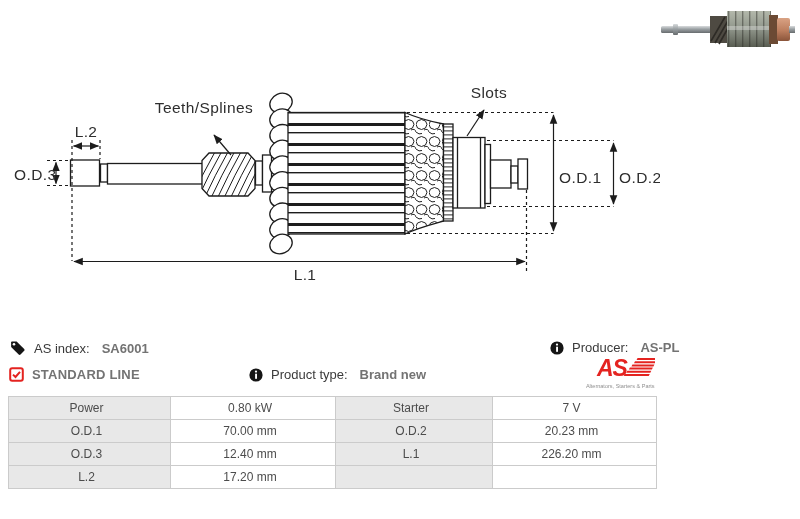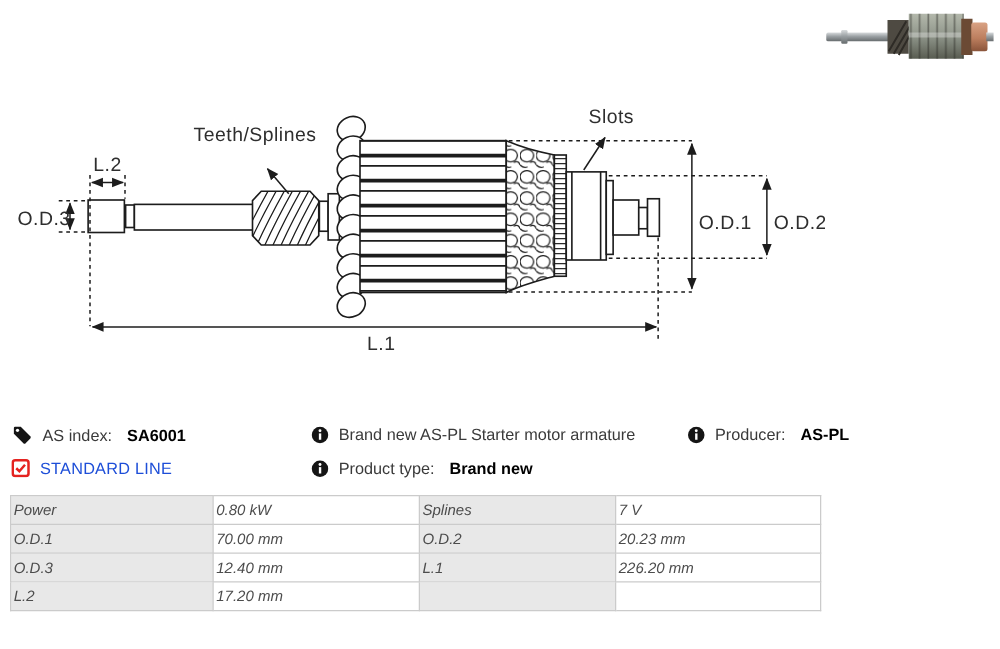--- a/index.html
+++ b/index.html
@@ -4,29 +4,29 @@
 <style>
   html,body{margin:0;padding:0;background:#fff;}
   #page{position:relative;width:800px;height:519px;background:#fff;overflow:hidden;
         font-family:"Liberation Sans",sans-serif;}
   svg{display:block;}
   
   #drawing{position:absolute;left:0;top:0;}
   .dimtxt{font-family:"Liberation Sans",sans-serif;font-size:15.5px;fill:#2e2e2e;letter-spacing:.4px;}
   
   .irow{position:absolute;display:flex;align-items:flex-end;gap:8px;font-size:13px;color:#3a3a3a;white-space:nowrap;}
-  .irow b{color:#000000;font-weight:700;margin-left:4px;}
-  .badge{color:#1d4ed8;font-weight:400;letter-spacing:.2px;}
+  .irow b{color:#737373;font-weight:700;margin-left:4px;}
+  .badge{color:#737373;font-weight:700;letter-spacing:.2px;}
   #logo-block{position:absolute;left:583px;top:355px;width:72px;text-align:center;}
   #logo-tagline{font-size:6px;color:#8f8f8f;margin-top:1px;white-space:nowrap;transform:scale(.92);transform-origin:center;}
   
   #spec{position:absolute;left:8px;top:396px;width:648px;border-collapse:collapse;table-layout:fixed;
         font-size:12px;color:#4c4c4c;}
-  #spec td{border:1px solid #cbcbcb;height:22px;padding:0 8px 0 2px;text-align:left;background:#fff;
-           overflow:hidden;white-space:nowrap;font-style:italic;}
+  #spec td{border:1px solid #cbcbcb;height:22px;padding:0 8px 0 2px;text-align:center;background:#fff;
+           overflow:hidden;white-space:nowrap;}
   #spec td.lbl{background:#e8e8e8;}
 </style>
 </head>
 <body>
 
 <div id="page">
 
   <svg id="drawing" width="660" height="300" viewBox="0 0 660 300">
     <defs>
       <marker id="arw" viewBox="0 0 10 10" refX="9.2" refY="5" markerWidth="8" markerHeight="8" orient="auto-start-reverse">
@@ -174,28 +174,20 @@
   </div>
 
   <div class="irow" style="left:9px;top:367px;">
     <svg width="15" height="15" viewBox="0 0 15 15">
       <rect x="1.2" y="1.2" width="12.6" height="12.6" rx="2" fill="none" stroke="#e42320" stroke-width="2"></rect>
       <path d="M4,7.6 L6.5,10 L11,4.8" fill="none" stroke="#e42320" stroke-width="2"></path>
     </svg>
     <span class="badge">STANDARD LINE</span>
   </div>
 
-  <div class="irow" style="left:249px;top:340px;">
-    <svg width="14" height="14" viewBox="0 0 14 14">
-      <circle cx="7" cy="7" r="6.6" fill="#151515"></circle>
-      <rect x="6.1" y="5.7" width="1.9" height="5.1" fill="#fff"></rect>
-      <circle cx="7" cy="3.6" r="1.15" fill="#fff"></circle>
-    </svg>
-    <span>Brand new AS-PL Starter motor armature</span>
-  </div>
 
   <div class="irow" style="left:550px;top:340px;">
     <svg width="14" height="14" viewBox="0 0 14 14">
       <circle cx="7" cy="7" r="6.6" fill="#151515"></circle>
       <rect x="6.1" y="5.7" width="1.9" height="5.1" fill="#fff"></rect>
       <circle cx="7" cy="3.6" r="1.15" fill="#fff"></circle>
     </svg>
     <span>Producer:</span>
       <b>AS-PL</b>
   </div>
@@ -203,33 +195,47 @@
   <div class="irow" style="left:249px;top:367px;">
     <svg width="14" height="14" viewBox="0 0 14 14">
       <circle cx="7" cy="7" r="6.6" fill="#151515"></circle>
       <rect x="6.1" y="5.7" width="1.9" height="5.1" fill="#fff"></rect>
       <circle cx="7" cy="3.6" r="1.15" fill="#fff"></circle>
     </svg>
     <span>Product type:</span>
       <b>Brand new</b>
   </div>
 
+  <div id="logo-block">
+    <svg width="72" height="27" viewBox="0 0 72 27" style="margin:0 auto;">
+      <text x="14" y="21" font-family="Liberation Sans, sans-serif" font-size="23" font-weight="bold" font-style="italic" fill="#e42320" letter-spacing="-1">AS</text>
+      <g fill="#e42320" transform="skewX(-26)">
+        <rect x="56" y="3" width="20" height="2"></rect>
+        <rect x="55" y="6.2" width="21" height="2"></rect>
+        <rect x="54" y="9.4" width="22" height="2"></rect>
+        <rect x="53" y="12.6" width="23" height="2"></rect>
+        <rect x="52" y="15.8" width="24" height="2"></rect>
+        <rect x="51" y="19" width="25" height="2"></rect>
+      </g>
+    </svg>
+    <div id="logo-tagline">Alternators, Starters &amp; Parts</div>
+  </div>
 
   <table id="spec">
     <colgroup>
         <col style="width:162px">
         <col style="width:165px">
         <col style="width:157px">
         <col style="width:164px">
       </colgroup>
     <tbody>
         <tr>
       <td class="lbl">Power</td>
       <td class="val">0.80 kW</td>
-      <td class="lbl">Splines</td>
+      <td class="lbl">Starter</td>
       <td class="val">7 V</td>
     </tr>
     <tr>
       <td class="lbl">O.D.1</td>
       <td class="val">70.00 mm</td>
       <td class="lbl">O.D.2</td>
       <td class="val">20.23 mm</td>
     </tr>
     <tr>
       <td class="lbl">O.D.3</td>

